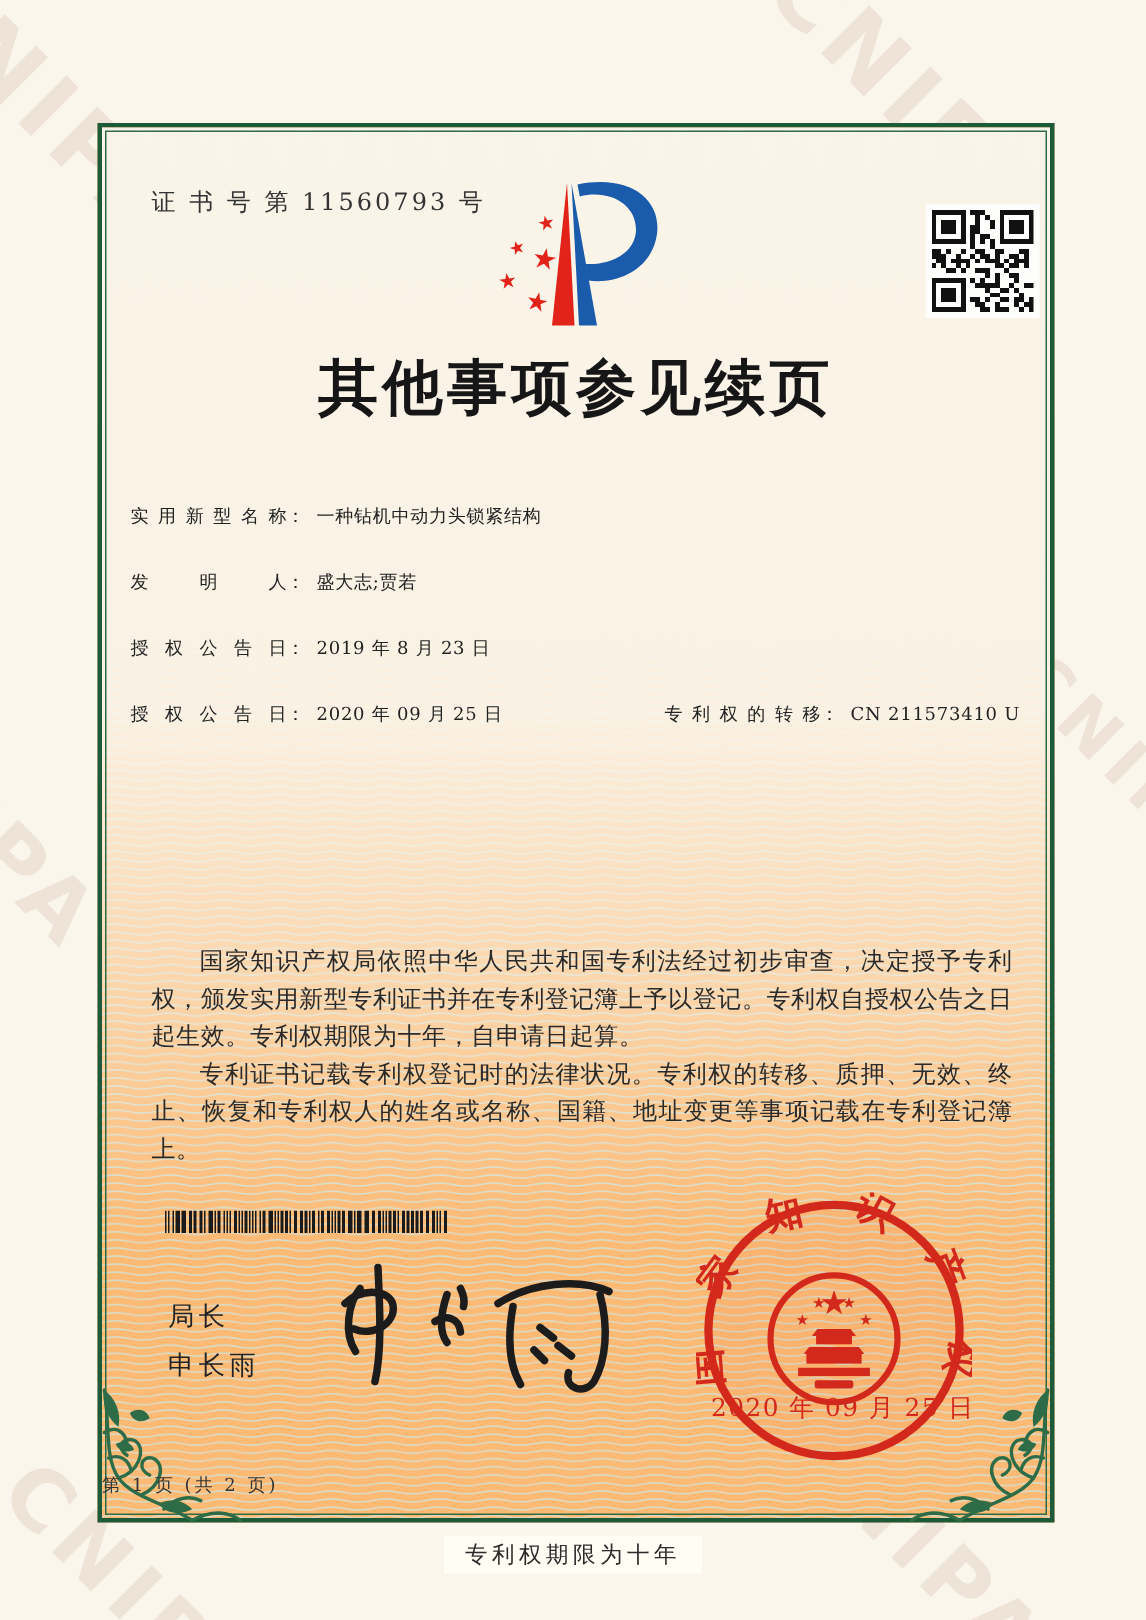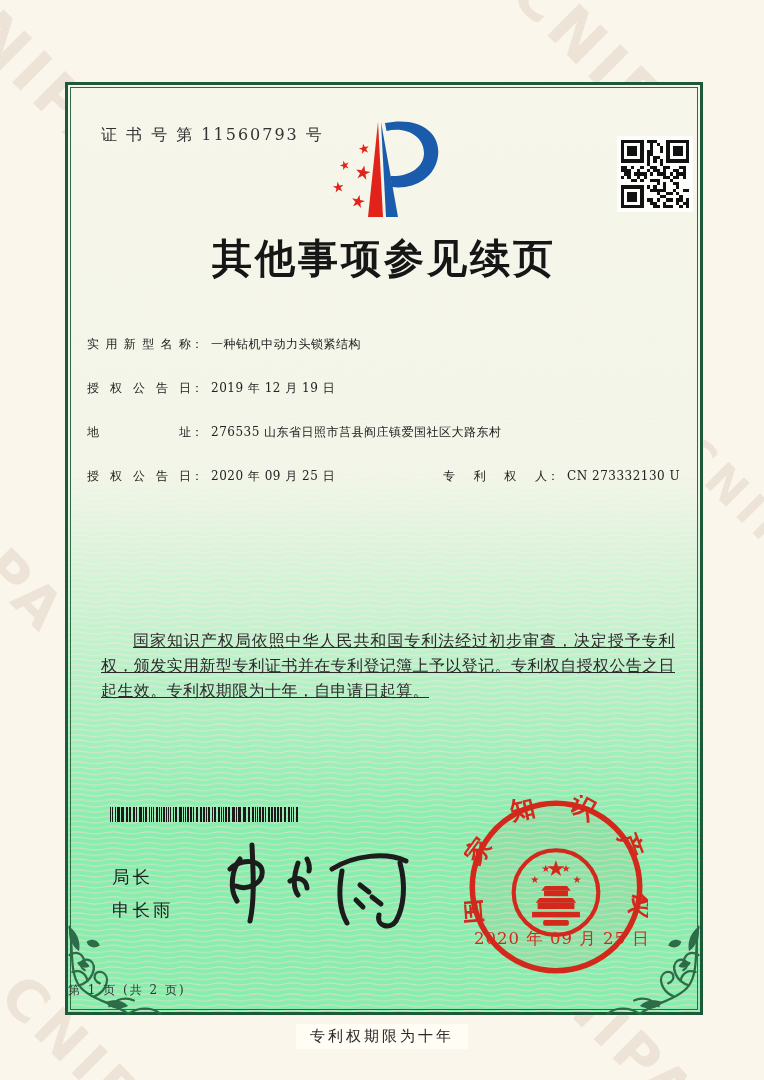--- a/index.html
+++ b/index.html
@@ -20,21 +20,21 @@
     letter-spacing:6px;
     white-space:nowrap;
     pointer-events:none;
     z-index:0;
   }
   
   .frame{
     position:absolute;left:65px;top:82px;width:638px;height:933px;
     box-sizing:border-box;
     border:3px solid #1d5a39;
-    background:#86efac;
+    background:#fdba74;
     z-index:1;
   }
   .frame-inner-line{
     position:absolute;inset:2px;border:1px solid #2e6b45;pointer-events:none;z-index:2;
   }
   .guilloche{position:absolute;inset:0;width:100%;height:100%;z-index:0;}
   .fade{
     position:absolute;inset:0;z-index:1;pointer-events:none;
     background:linear-gradient(180deg,
       rgba(250,246,236,0.97) 0%,
@@ -61,21 +61,21 @@
     display:inline-block;width:104px;vertical-align:top;
     text-align:justify;text-align-last:justify;
   }
   .colon{display:inline-block;margin-right:8px;}
   .fvalue{letter-spacing:0.5px;}
   .grant-no-group{position:absolute;left:356px;top:0;}
   .bodytext{
     position:absolute;left:33px;top:543px;width:574px;
     font-size:16px;line-height:25px;color:#2a2a2a;text-align:justify;
   }
-  .bodytext p{margin:0;text-indent:2em;letter-spacing:0.4px;text-decoration:underline;}
+  .bodytext p{margin:0;text-indent:2em;letter-spacing:0.4px;}
   .barcode{
     position:absolute;left:42px;top:722px;width:196px;height:15px;
     font-size:0;overflow:hidden;
   }
   .barcode span{display:inline-block;height:100%;background:#1a1a1a;vertical-align:top;}
   .director-label{position:absolute;left:44px;top:780px;font-size:17.5px;letter-spacing:3px;}
   .director-name{position:absolute;left:44px;top:813px;font-size:17.5px;letter-spacing:3px;}
   .signature{position:absolute;left:142px;top:752px;width:232px;height:96px;}
   .seal{position:absolute;left:396px;top:710px;width:184px;height:184px;z-index:5;}
   .seal-date{
@@ -383,35 +383,36 @@
         </svg>
     </div>
 
     <div class="title">其他事项参见续页</div>
 
     <div class="fields">
       <div class="field-row">
         <span class="flabel">实用新型名称</span><span class="colon">：</span><span class="fvalue">一种钻机中动力头锁紧结构</span>
       </div>
       <div class="field-row">
-        <span class="flabel">授权公告日</span><span class="colon">：</span><span class="fvalue">2019 年 12 月 19 日</span>
+        <span class="flabel">发明人</span><span class="colon">：</span><span class="fvalue">盛大志;贾若</span>
       </div>
       <div class="field-row">
-        <span class="flabel">地址</span><span class="colon">：</span><span class="fvalue">276535 山东省日照市莒县阎庄镇爱国社区大路东村</span>
+        <span class="flabel">授权公告日</span><span class="colon">：</span><span class="fvalue">2019 年 8 月 23 日</span>
       </div>
       <div class="field-row">
         <span class="flabel">授权公告日</span><span class="colon">：</span><span class="fvalue">2020 年 09 月 25 日</span>
         <span class="grant-no-group">
-          <span class="flabel">专利权人</span><span class="colon">：</span><span class="fvalue">CN 273332130 U</span>
+          <span class="flabel">专利权的转移</span><span class="colon">：</span><span class="fvalue">CN 211573410 U</span>
         </span>
       </div>
     </div>
 
     <div class="bodytext">
       <p>国家知识产权局依照中华人民共和国专利法经过初步审查，决定授予专利权，颁发实用新型专利证书并在专利登记簿上予以登记。专利权自授权公告之日起生效。专利权期限为十年，自申请日起算。</p>
+      <p>专利证书记载专利权登记时的法律状况。专利权的转移、质押、无效、终止、恢复和专利权人的姓名或名称、国籍、地址变更等事项记载在专利登记簿上。</p>
     </div>
 
     <div class="barcode" id="barcode"><span style="width:1px;margin-right:1px"></span><span style="width:1px;margin-right:2px"></span><span style="width:1px;margin-right:1px"></span><span style="width:3px;margin-right:1px"></span><span style="width:3px;margin-right:2px"></span><span style="width:2px;margin-right:1px"></span><span style="width:2px;margin-right:2px"></span><span style="width:2px;margin-right:1px"></span><span style="width:1px;margin-right:2px"></span><span style="width:3px;margin-right:1px"></span><span style="width:1px;margin-right:1px"></span><span style="width:2px;margin-right:2px"></span><span style="width:1px;margin-right:1px"></span><span style="width:1px;margin-right:1px"></span><span style="width:1px;margin-right:2px"></span><span style="width:2px;margin-right:1px"></span><span style="width:1px;margin-right:1px"></span><span style="width:1px;margin-right:1px"></span><span style="width:2px;margin-right:1px"></span><span style="width:1px;margin-right:1px"></span><span style="width:1px;margin-right:1px"></span><span style="width:1px;margin-right:2px"></span><span style="width:1px;margin-right:1px"></span><span style="width:2px;margin-right:2px"></span><span style="width:3px;margin-right:1px"></span><span style="width:1px;margin-right:1px"></span><span style="width:1px;margin-right:1px"></span><span style="width:2px;margin-right:1px"></span><span style="width:2px;margin-right:1px"></span><span style="width:1px;margin-right:2px"></span><span style="width:2px;margin-right:2px"></span><span style="width:2px;margin-right:1px"></span><span style="width:2px;margin-right:1px"></span><span style="width:1px;margin-right:1px"></span><span style="width:2px;margin-right:2px"></span><span style="width:1px;margin-right:1px"></span><span style="width:2px;margin-right:2px"></span><span style="width:2px;margin-right:1px"></span><span style="width:1px;margin-right:1px"></span><span style="width:1px;margin-right:1px"></span><span style="width:2px;margin-right:1px"></span><span style="width:2px;margin-right:2px"></span><span style="width:3px;margin-right:1px"></span><span style="width:1px;margin-right:1px"></span><span style="width:3px;margin-right:2px"></span><span style="width:3px;margin-right:2px"></span><span style="width:2px;margin-right:2px"></span><span style="width:2px;margin-right:1px"></span><span style="width:1px;margin-right:1px"></span><span style="width:1px;margin-right:1px"></span><span style="width:2px;margin-right:1px"></span><span style="width:2px;margin-right:1px"></span><span style="width:1px;margin-right:2px"></span><span style="width:2px;margin-right:1px"></span><span style="width:2px;margin-right:1px"></span><span style="width:2px;margin-right:1px"></span><span style="width:2px;margin-right:1px"></span><span style="width:2px;margin-right:2px"></span><span style="width:2px;margin-right:2px"></span><span style="width:2px;margin-right:1px"></span><span style="width:1px;margin-right:1px"></span><span style="width:1px;margin-right:2px"></span><span style="width:2px;margin-right:2px"></span></div>
 
     <div class="director-label">局长</div>
     <div class="director-name">申长雨</div>
 
     <svg class="signature" viewBox="0 0 232 96" xmlns="http://www.w3.org/2000/svg" aria-label="申长雨">
       <g stroke="#1c1c1c" stroke-width="5" fill="none" stroke-linecap="round" stroke-linejoin="round">
         <path d="M30 22 C22 32 19 52 27 64"></path>

